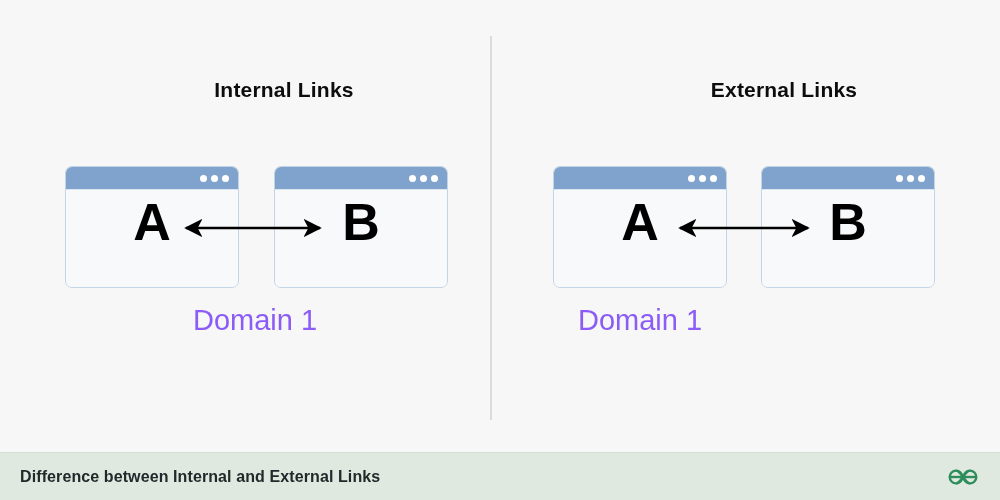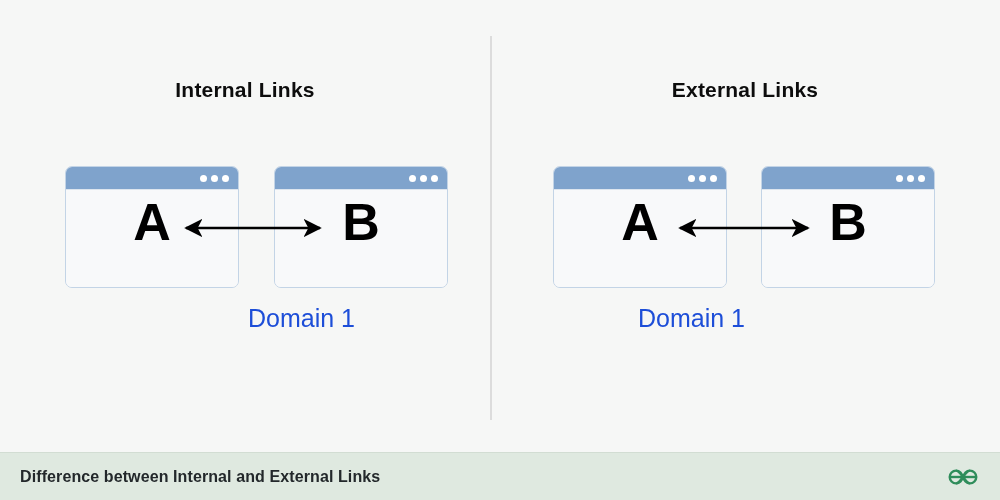--- a/index.html
+++ b/index.html
@@ -35,20 +35,21 @@
     position: absolute;
     top: 78px;
     left: 0;
     width: 100%;
     text-align: center;
     font-size: 21px;
     font-weight: bold;
     color: #0d0d0d;
     letter-spacing: 0.2px;
     white-space: nowrap;
+    padding-left: 39px;
   }
 
   
   .divider {
     position: absolute;
     left: 490px;
     top: 36px;
     width: 2px;
     height: 384px;
     background: #dcdcdc;
@@ -114,23 +115,23 @@
     position: absolute;
     left: 0; top: 0;
     width: 1000px;
     height: 440px;
     pointer-events: none;
   }
 
   
   .caption {
     position: absolute;
-    font-size: 25px;
-    color: #1d4ed8;
-    text-align: right;
+    font-size: 29px;
+    color: #8b5cf6;
+    text-align: center;
     white-space: nowrap;
     font-family: "Liberation Sans", sans-serif;
   }
   .cap-left   { left: 155px; top: 304px; width: 200px; }
   .cap-r-1    { left: 535px; top: 304px; width: 210px; }
   .cap-r-2    { left: 742px; top: 304px; width: 210px; }
 
   
   .footer {
     position: absolute;

